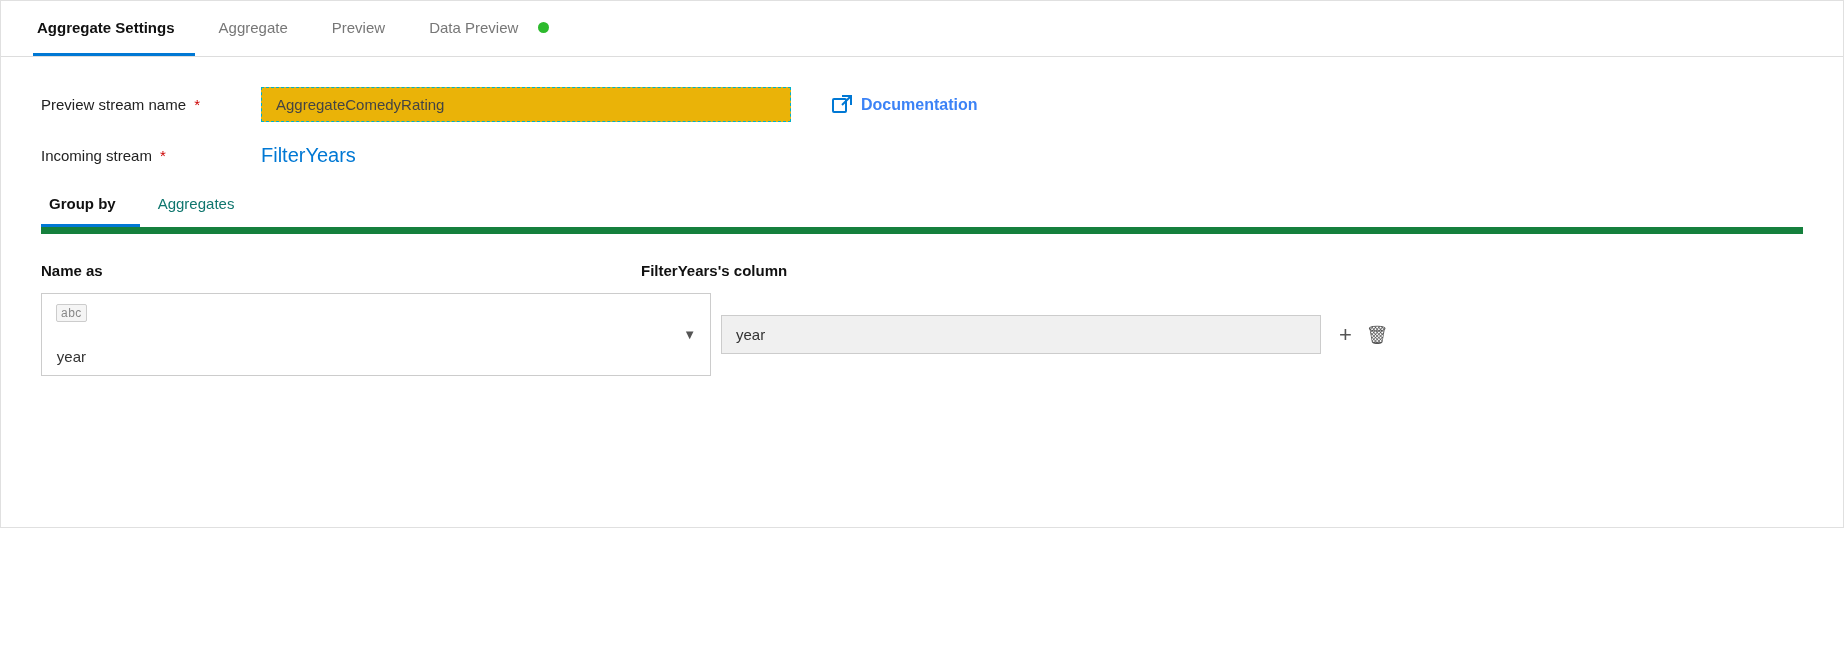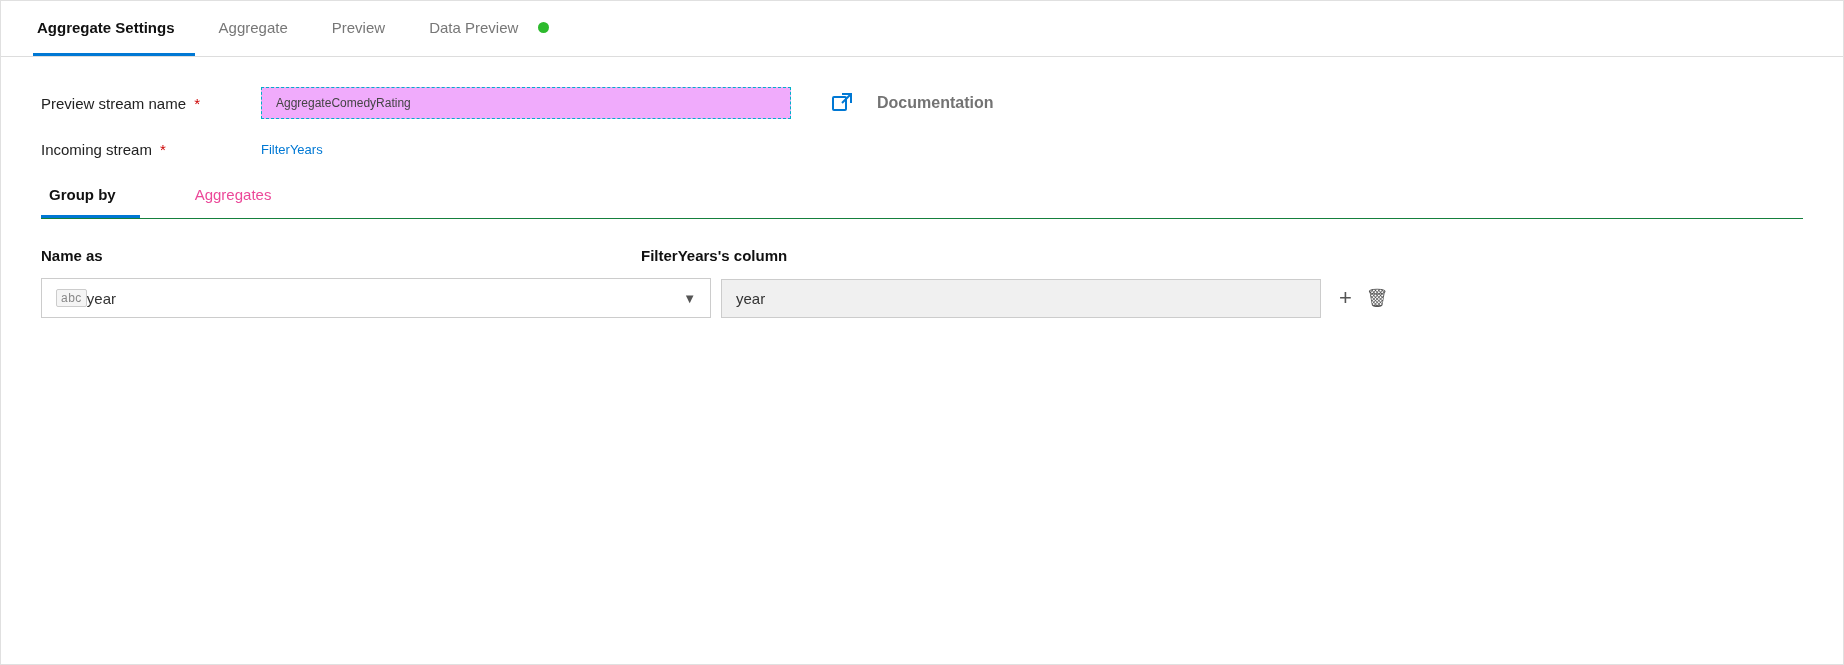--- a/index.html
+++ b/index.html
@@ -7,21 +7,21 @@
       font-family: 'Segoe UI', Arial, sans-serif;
       background: #ffffff;
       color: #222;
       font-size: 15px;
       width: 1844px;
       min-height: 665px;
     }
 
     .container {
       width: 100%;
-      height: 665px;
+      height: 528px;
       background: #f8f8f8;
       border: 1px solid #e0e0e0;
       display: flex;
       flex-direction: column;
       justify-content: flex-end;
     }
 
     
     .tabs-bar {
       display: flex;
@@ -91,71 +91,70 @@
     }
 
     .required-star {
       color: #c00;
       margin-left: 4px;
       font-size: 15px;
     }
 
     .stream-name-input {
       border: 1.5px dashed #00b0c8;
-      background: #f0abfc;
+      background: #eab308;
       padding: 8px 14px;
-      font-size: 12px;
+      font-size: 15px;
       width: 530px;
       color: #444;
       outline: none;
     }
 
     .documentation-link {
       display: flex;
       align-items: center;
-      gap: 24px;
+      gap: 8px;
       margin-left: 40px;
-      color: #737373;
+      color: #3b82f6;
       font-size: 16px;
       font-weight: 600;
       cursor: pointer;
       text-decoration: none;
     }
 
     .doc-icon {
       width: 22px;
       height: 22px;
       display: inline-flex;
       align-items: center;
       justify-content: center;
       color: #0078d4;
       font-size: 20px;
     }
 
     .incoming-stream-link {
       color: #0078d4;
-      font-size: 13px;
+      font-size: 20px;
       cursor: pointer;
       text-decoration: none;
     }
 
     
     .subtabs-bar {
       display: flex;
       align-items: flex-end;
-      border-bottom: 1px solid #15803d;
+      border-bottom: 7px solid #15803d;
       margin-top: 20px;
       margin-bottom: 0;
       padding: 0;
-      gap: 37px;
     }
 
     .subtab {
       font-size: 15px;
-      color: #ec4899;
+      color: #0f766e;
       padding: 6px 24px 12px 8px;
       cursor: pointer;
       border-bottom: 3px solid transparent;
       margin-right: 10px;
     }
 
     .subtab.active {
       color: #111;
       border-bottom: 3px solid #0078d4;
       font-weight: 600;
@@ -204,21 +203,22 @@
       font-size: 15px;
       color: #333;
       cursor: pointer;
       justify-content: space-between;
       margin-right: 10px;
     }
 
     .dropdown-field-inner {
       display: flex;
       align-items: center;
-      gap: 0;
+      gap: 26px;
+      flex-direction: column;
     }
 
     .type-badge {
       font-size: 12px;
       color: #888;
       border: 1px solid #ccc;
       padding: 1px 4px;
       border-radius: 2px;
       background: #f5f5f5;
       letter-spacing: 0.5px;

